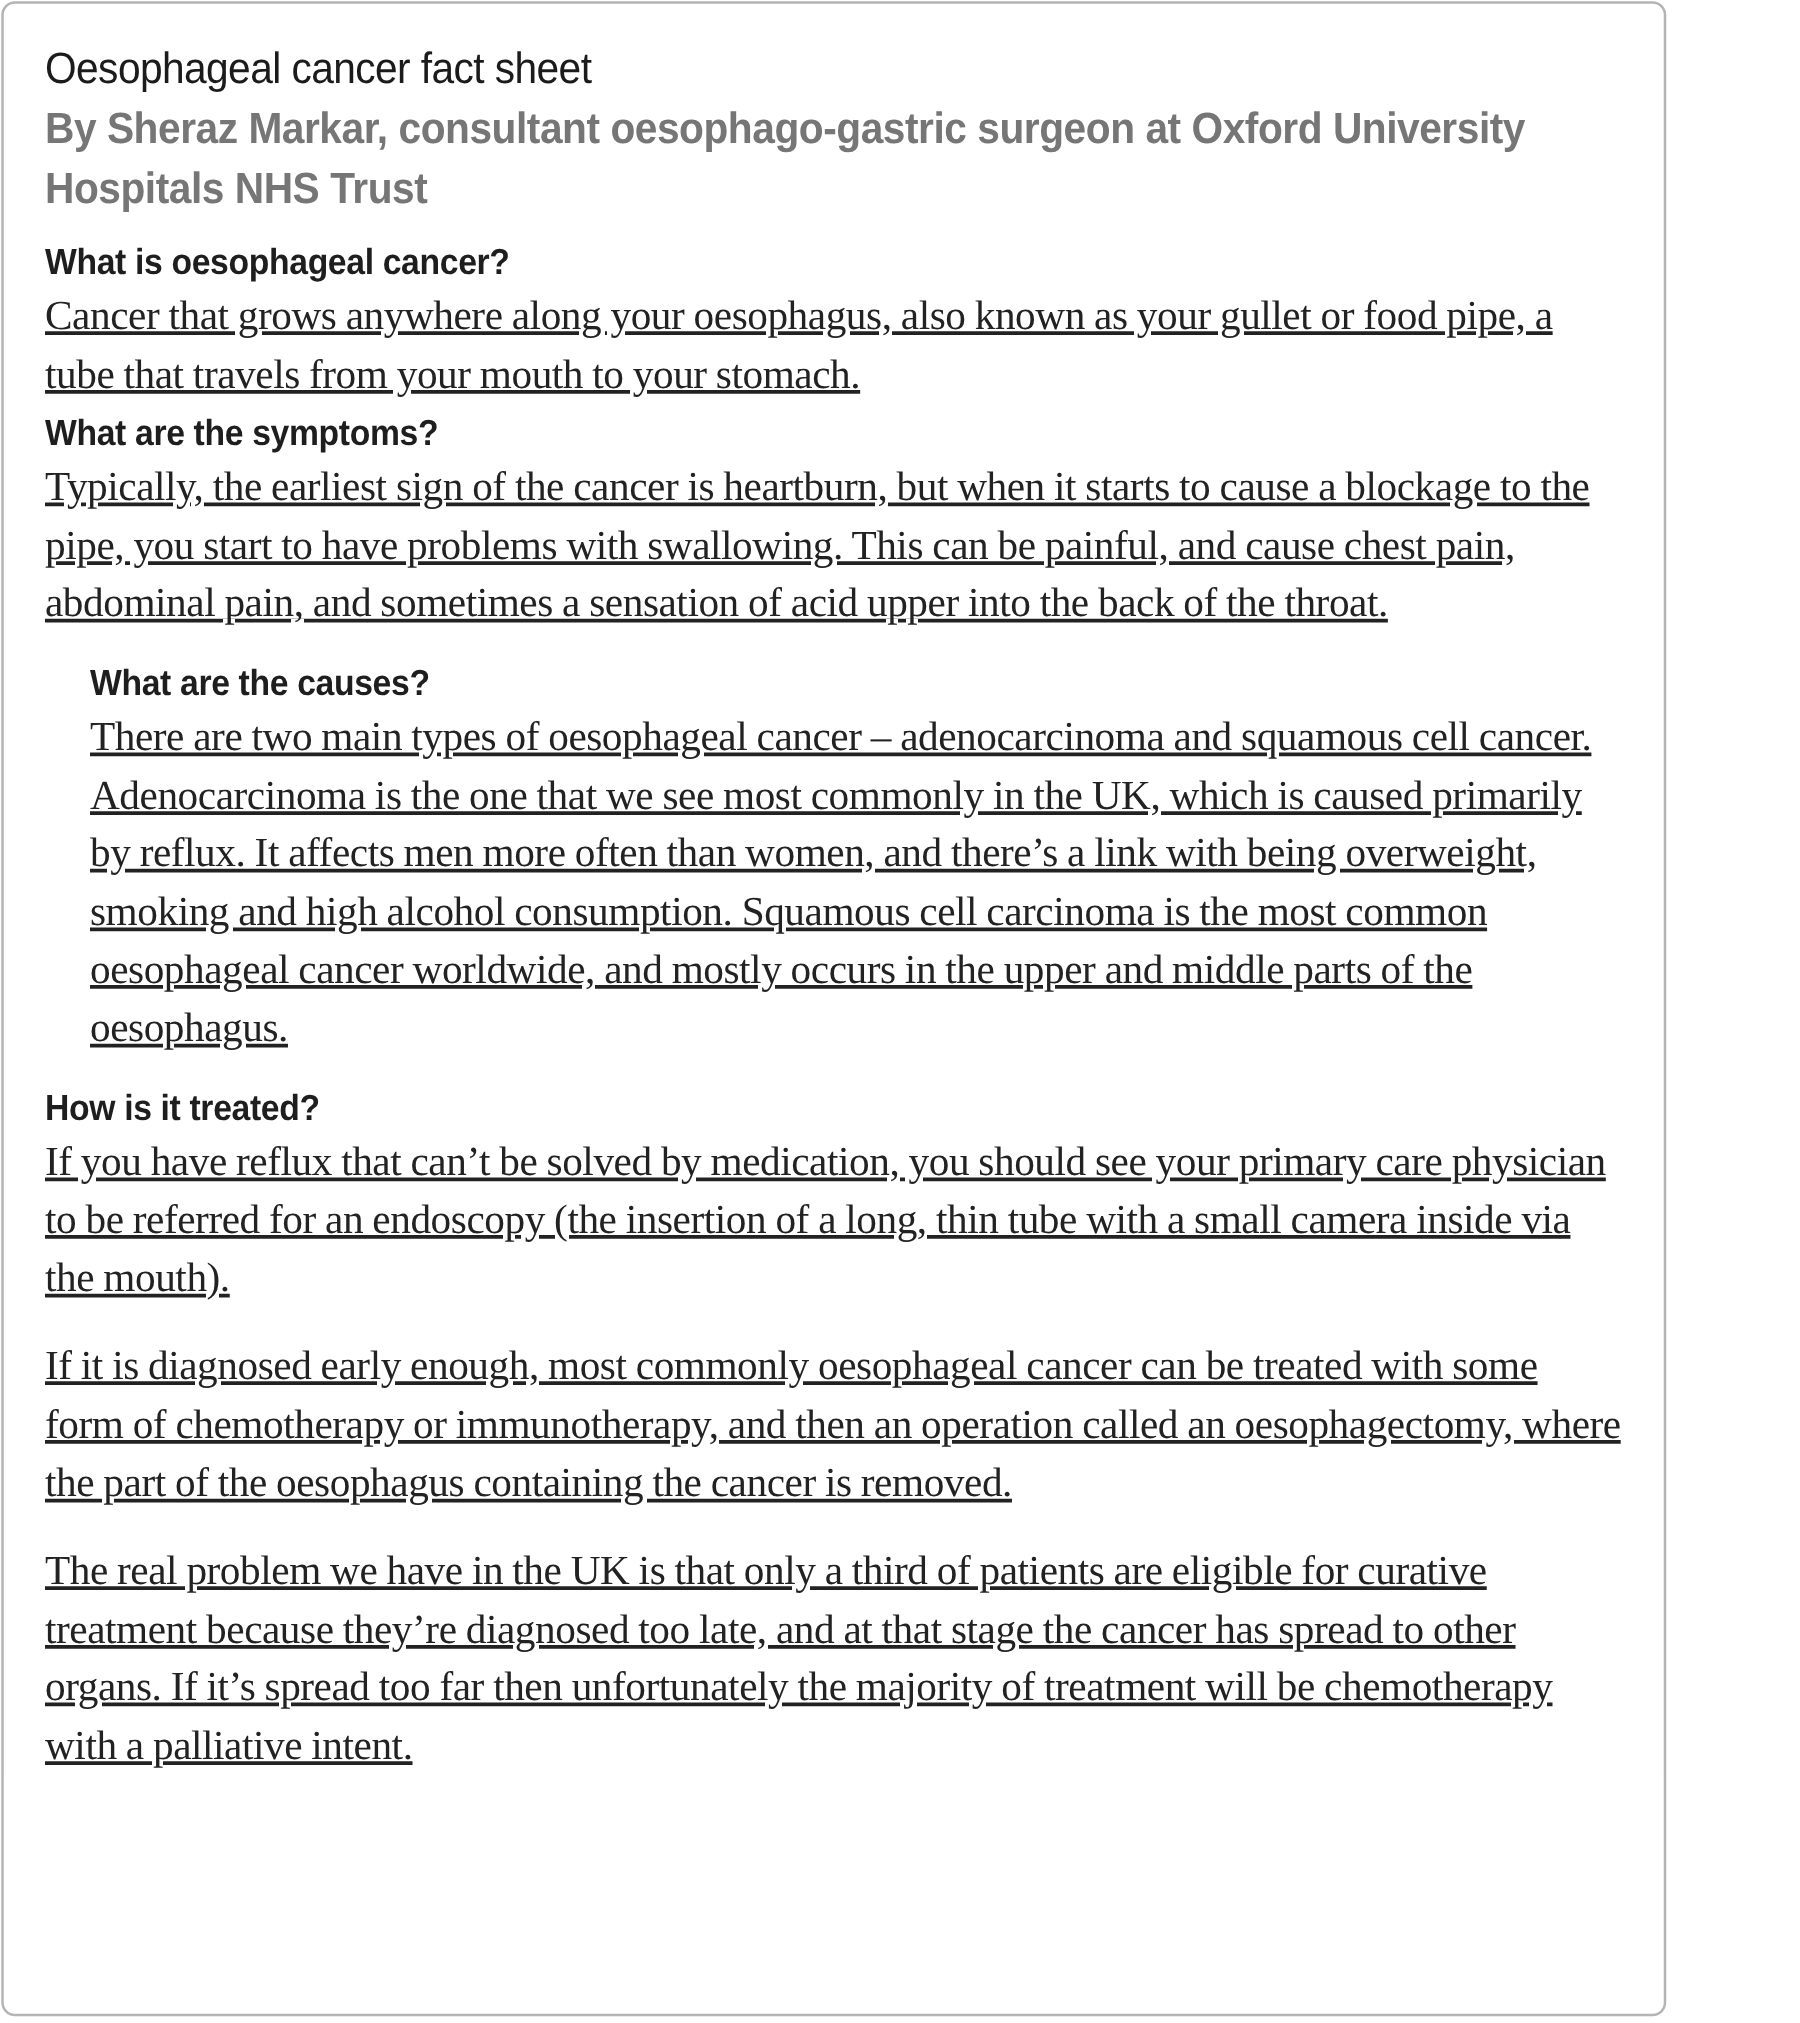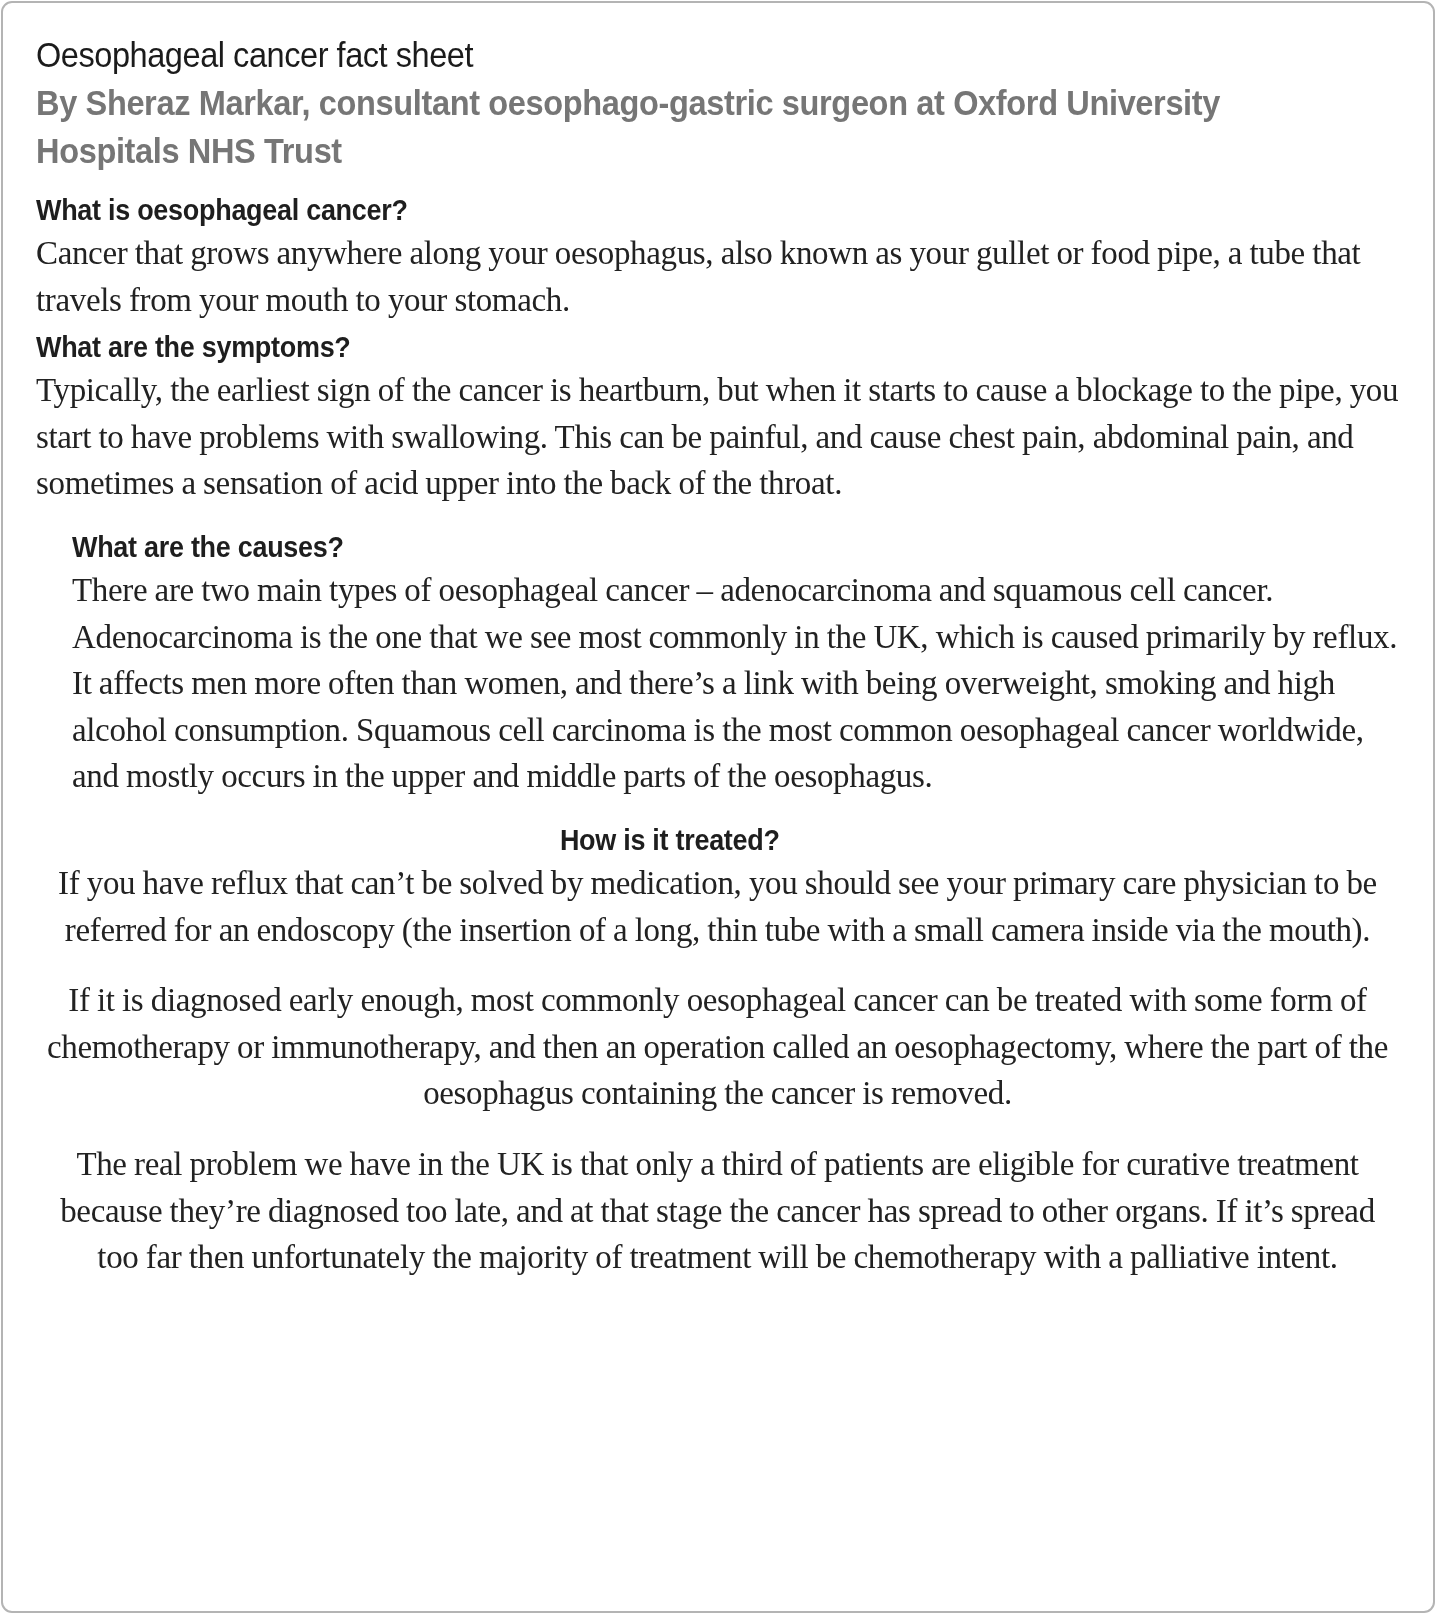--- a/index.html
+++ b/index.html
@@ -10,21 +10,21 @@
     body {
       width: 1440px;
       height: 1618px;
       position: relative;
       overflow: hidden;
     }
     .card {
       position: absolute;
       left: 1px;
       top: 1px;
-      width: 1434px;
+      width: 1332px;
       height: 1612px;
       border: 2px solid #b4b4b4;
       border-radius: 11px;
       box-sizing: border-box;
       background: #ffffff;
       padding: 28px 34px 0 33px;
     }
     .title {
       font-family: "Liberation Sans", sans-serif;
       font-weight: 500;
@@ -65,25 +65,26 @@
       white-space: nowrap;
     }
     .para {
       font-family: "Liberation Serif", serif;
       font-size: 33px;
       line-height: 46.6px;
       color: #222222;
       margin: 0;
       letter-spacing: -0.35px;
       word-spacing: -0.5px;
+      text-decoration: underline;
     }
     .sec-1 { margin-top: 15px; }
     .sec-2 { margin-top: 4px; }
     .sec-3 { margin-top: 20px; margin-left: 36px; }
-    .sec-4 { margin-top: 20px; text-align: center; }
+    .sec-4 { margin-top: 20px; }
     .para-gap { margin-top: 24px; }
   </style>
 </head>
 <body>
 
 <div class="card">
   <h1 class="title">Oesophageal cancer fact sheet</h1>
   <p class="byline">By Sheraz Markar, consultant oesophago-gastric surgeon at Oxford University Hospitals NHS Trust</p>
 
   <section class="section sec-1">

